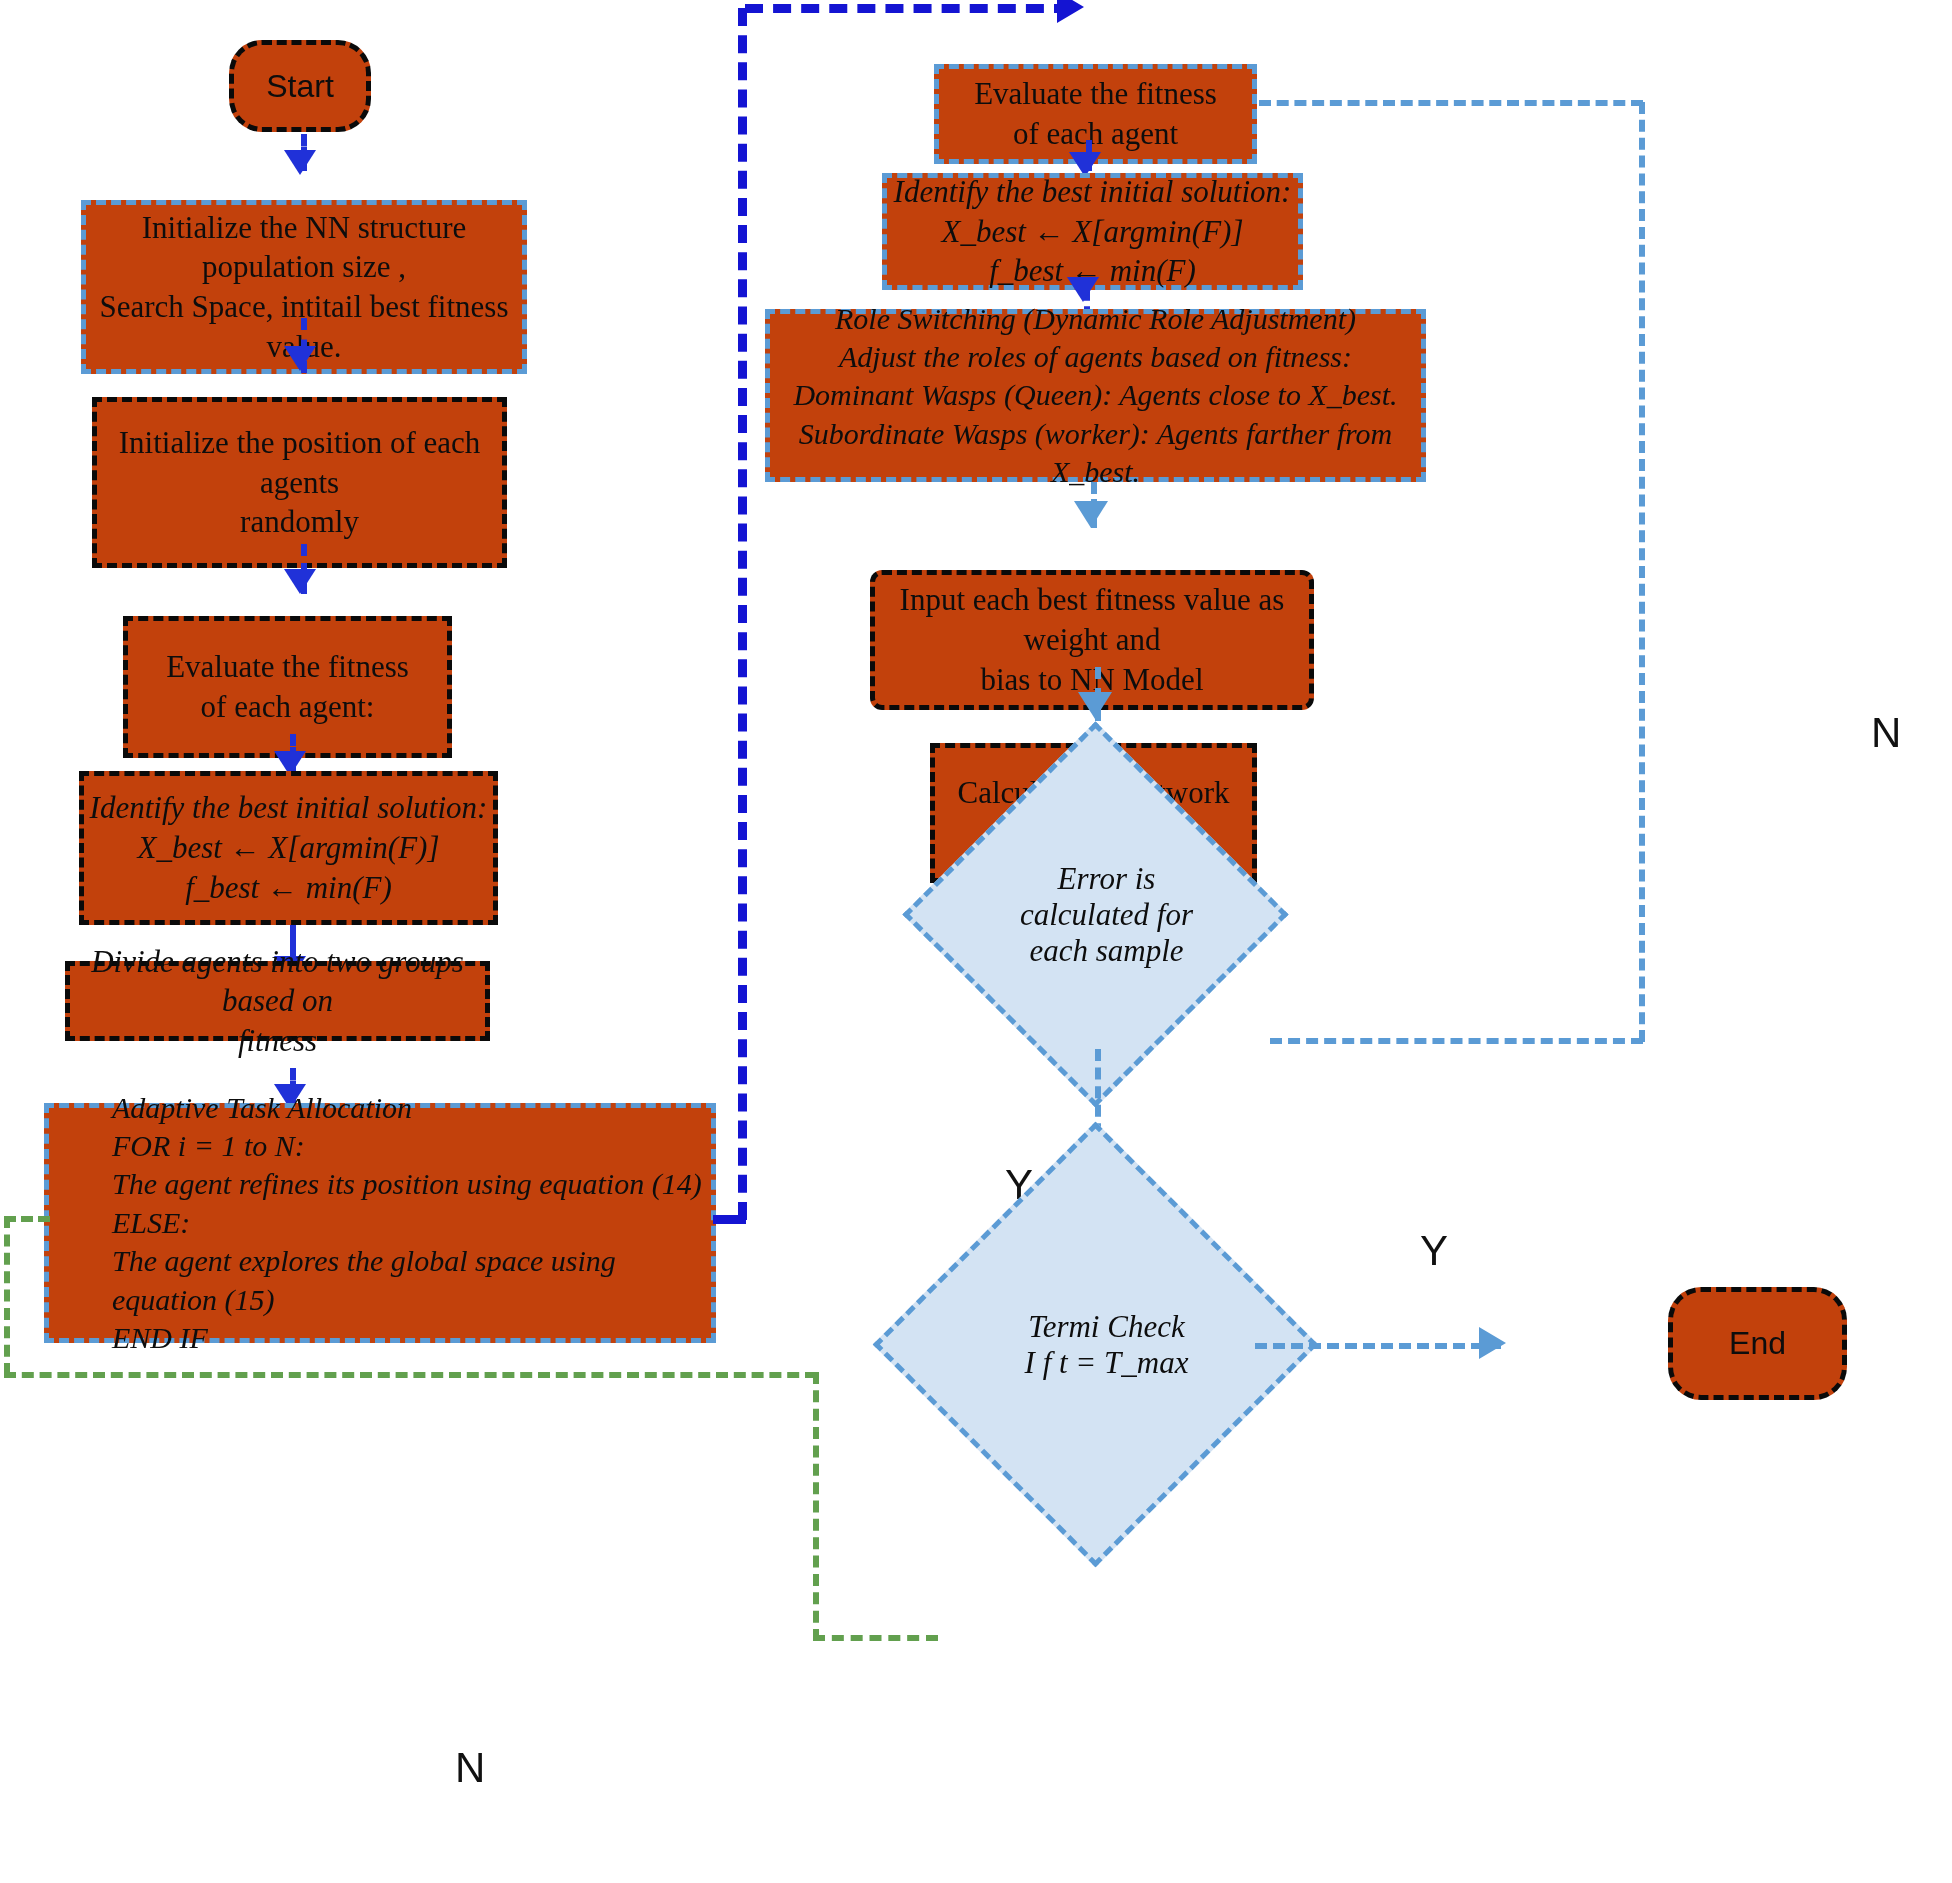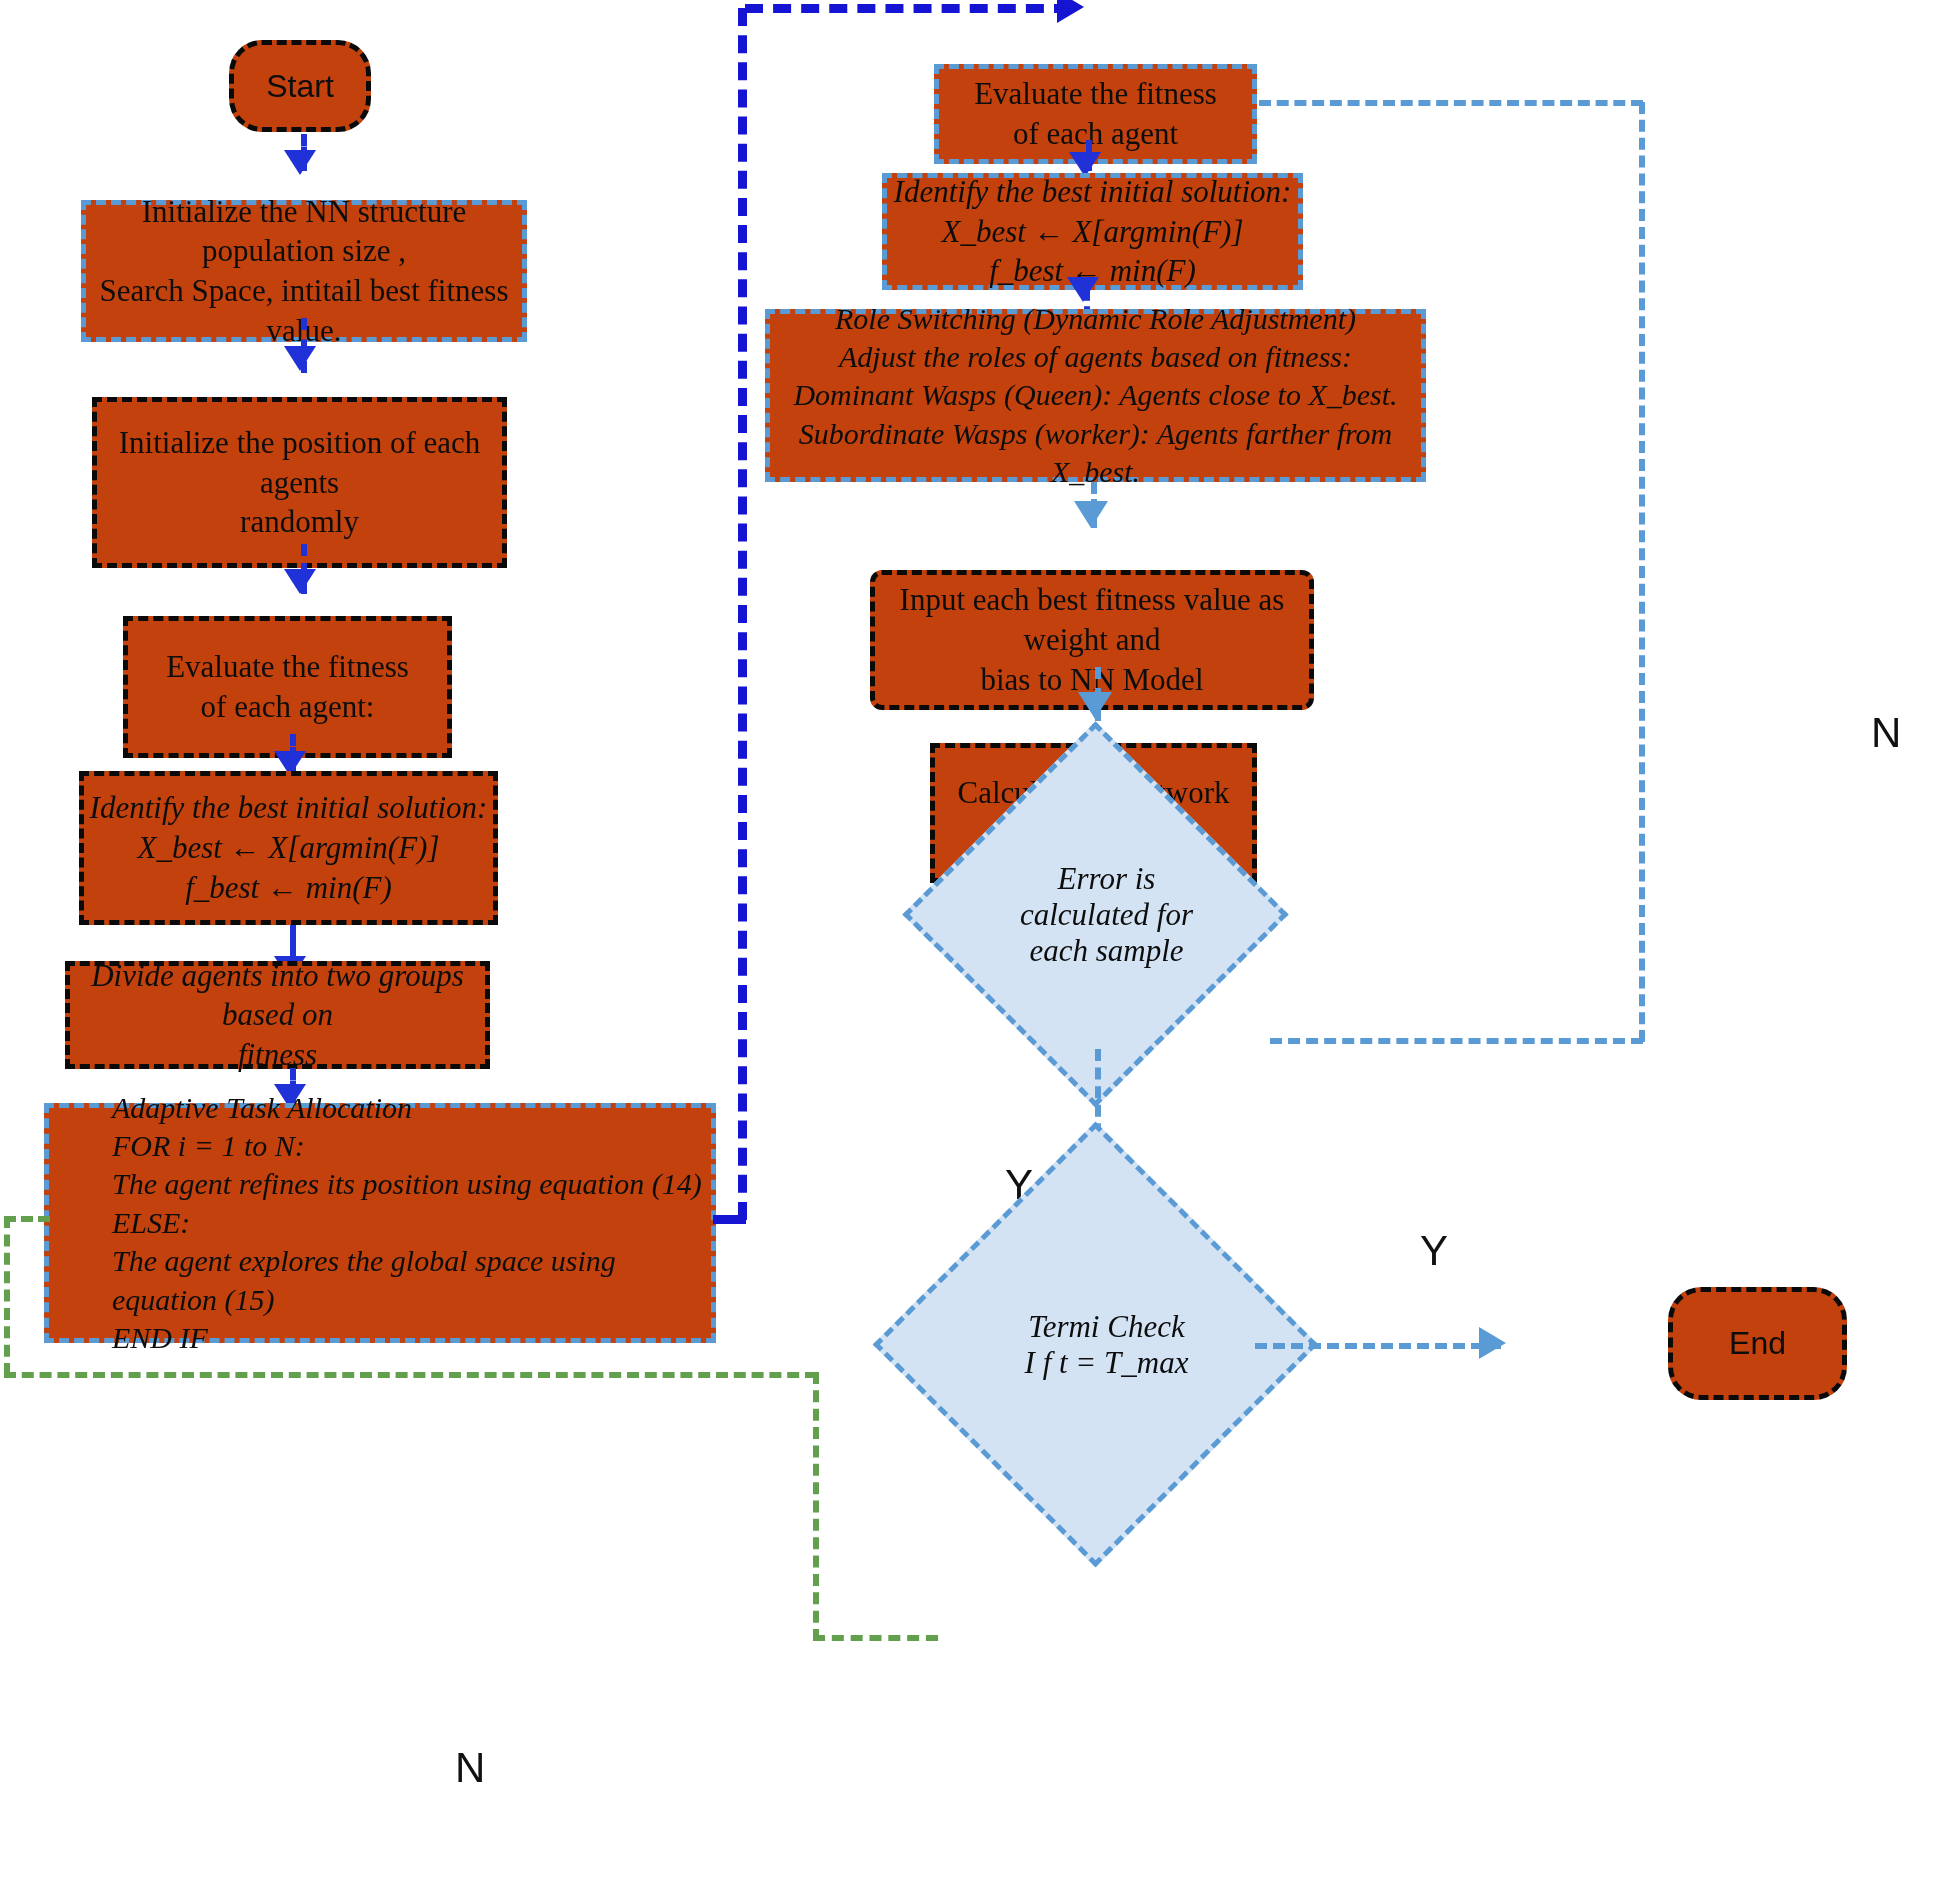--- a/index.html
+++ b/index.html
@@ -76,21 +76,21 @@
 
 <div id="canvas">
 
   <div class="node term bd-black sans fs-33" style="left:229px; top:40px; width:142px; height:92px;">
     <span class="txt">Start</span>
   </div>
 
   <div class="seg v-dash-blue" style="left:301px; top:134px; height:37px;"></div>
   <div class="ah ah-down-bright" style="left:284px; top:150px;"></div>
 
-  <div class="node bd-blue serif fs-32" style="left:81px; top:176px; width:446px; height:142px;text-align:center;">
+  <div class="node bd-blue serif fs-32" style="left:81px; top:176px; width:446px; height:174px;text-align:center;">
     <span class="txt">Initialize the NN structure population size ,
 Search Space, intitail best fitness value.</span>
   </div>
 
   <div class="seg v-dash-blue" style="left:301px; top:318px; height:55px;"></div>
   <div class="ah ah-down-bright" style="left:284px; top:346px;"></div>
 
   <div class="node bd-black serif fs-32" style="left:92px; top:373px; width:415px; height:171px;">
     <span class="txt">Initialize the position of each agents
 randomly</span>
@@ -109,21 +109,21 @@
 
   <div class="node bd-black ital fs-32" style="left:79px; top:771px; width:419px; height:154px;">
     <span class="txt">Identify the best initial solution:
 X_best ← X[argmin(F)]
 f_best ← min(F)</span>
   </div>
 
   <div class="seg v-solid-blue" style="left:290px; top:925px; height:60px;"></div>
   <div class="ah ah-down-bright" style="left:274px; top:956px;"></div>
 
-  <div class="node bd-black ital fs-32" style="left:65px; top:961px; width:425px; height:108px;">
+  <div class="node bd-black ital fs-32" style="left:65px; top:961px; width:425px; height:80px;">
     <span class="txt">Divide agents into two groups based on
 fitness</span>
   </div>
 
   <div class="seg v-dash-blue" style="left:290px; top:1068px; height:37px;"></div>
   <div class="ah ah-down-bright" style="left:274px; top:1084px;"></div>
 
   <div class="node bd-blue ital fs-31" style="left:44px; top:1103px; width:672px; height:240px; justify-content:flex-start; text-align:left; padding-left:63px;">
     <span class="txt" style="text-align:left;">Adaptive Task Allocation
     FOR i = 1 to N:

